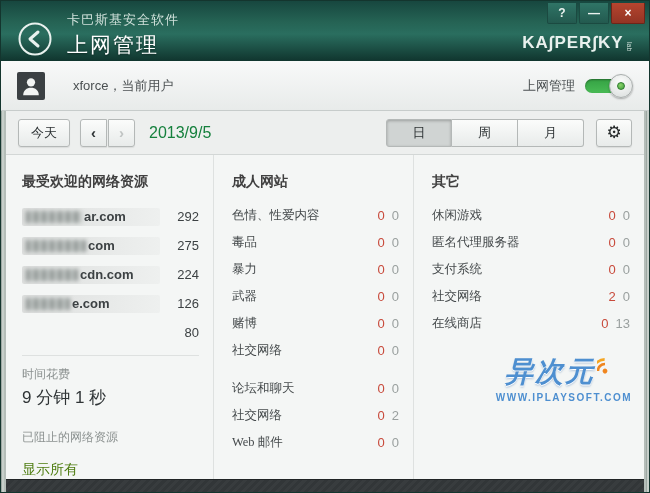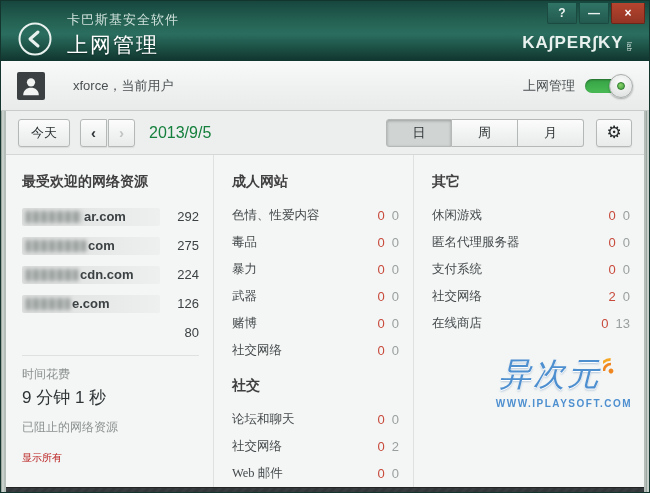--- a/index.html
+++ b/index.html
@@ -82,26 +82,26 @@
   .dom-pill { width:138px; height:18px; display:flex; align-items:center; border-radius:2px;
     background:linear-gradient(90deg,#dddfde,#eef0ef); overflow:hidden;font-weight:bold; }
   .dom-blur { height:12px; margin-left:4px; border-radius:1px; filter:blur(2px);
     background:repeating-linear-gradient(90deg,#8e9492 0 4px,#c2c7c5 4px 8px); }
   .dom-suffix { font-size:13px; color:#3c4143; margin-left:2px; white-space:nowrap; }
   .dom-count { margin-left:auto; font-size:13px; color:#3c4143; }
   .hdivider { border-top:1px solid #dee1e0; margin:8px 0 10px 0; }
   .stat-label { font-size:12px; color:#8b9190; margin-top:4px; }
   .stat-time { font-size:17px; color:#2f3436; margin-top:3px; }
   .stat-blocked { font-size:15px; color:#c84a3b; margin-top:3px; }
-  .link-showall { display:inline-block; font-size:10px; color:#b91c1c; margin-top:15px; cursor:pointer; }
+  .link-showall { display:inline-block; font-size:14px; color:#4d7c0f; margin-top:15px; cursor:pointer; }
 
   
   .watermark { position:absolute; right:12px; top:198px; text-align:center; }
   .wm-top { display:flex; align-items:flex-start; justify-content:center; }
-  .wm-name { font-size:32px; font-weight:normal; color:#4e8fd0; letter-spacing:2px;
+  .wm-name { font-size:28px; font-weight:bold; color:#4e8fd0; letter-spacing:2px;
     text-shadow:0 1px 0 #fff, 0 2px 2px rgba(60,110,170,.35); font-style:italic; }
   .wm-url { font-size:10px; font-weight:bold; color:#4e8fd0; letter-spacing:1.5px; margin-top:1px; }
 
   
   .footer { height:40px; flex:0 0 40px; display:flex; align-items:center; padding:0 14px;
     background:repeating-linear-gradient(135deg,#383c3e 0 3px,#323638 3px 6px); border-top:1px solid #202425; }
 </style>
 </head>
 <body>
 
@@ -195,21 +195,21 @@
             </div>
             <span class="dom-count">126</span>
           </div>
           <div class="dom-row">
             <span class="dom-count">80</span>
           </div>
         </div>
         <div class="hdivider"></div>
         <div class="stat-label">时间花费</div>
         <div class="stat-time">9 分钟 1 秒</div>
-        <div class="stat-label" style="margin-top:10px">已阻止的网络资源</div>
+        <div class="stat-label" style="margin-top:20px">已阻止的网络资源</div>
         <span class="link-showall">显示所有</span>
       </div>
 
       <div class="col col-mid">
         <div class="sec-title">成人网站</div>
         <div class="rows">
           <div class="cat-row">
             <span class="cat-label">色情、性爱内容</span>
             <span class="cat-nums">
                 <span class="num-blocked">0</span>
@@ -245,21 +245,20 @@
               </span>
           </div>
           <div class="cat-row">
             <span class="cat-label">社交网络</span>
             <span class="cat-nums">
                 <span class="num-blocked">0</span>
                 <span class="num-visited">0</span>
               </span>
           </div>
         </div>
-        <div class="sec-title sec-social">社交</div>
         <div class="rows">
           <div class="cat-row">
             <span class="cat-label">论坛和聊天</span>
             <span class="cat-nums">
                 <span class="num-blocked">0</span>
                 <span class="num-visited">0</span>
               </span>
           </div>
           <div class="cat-row">
             <span class="cat-label">社交网络</span>

